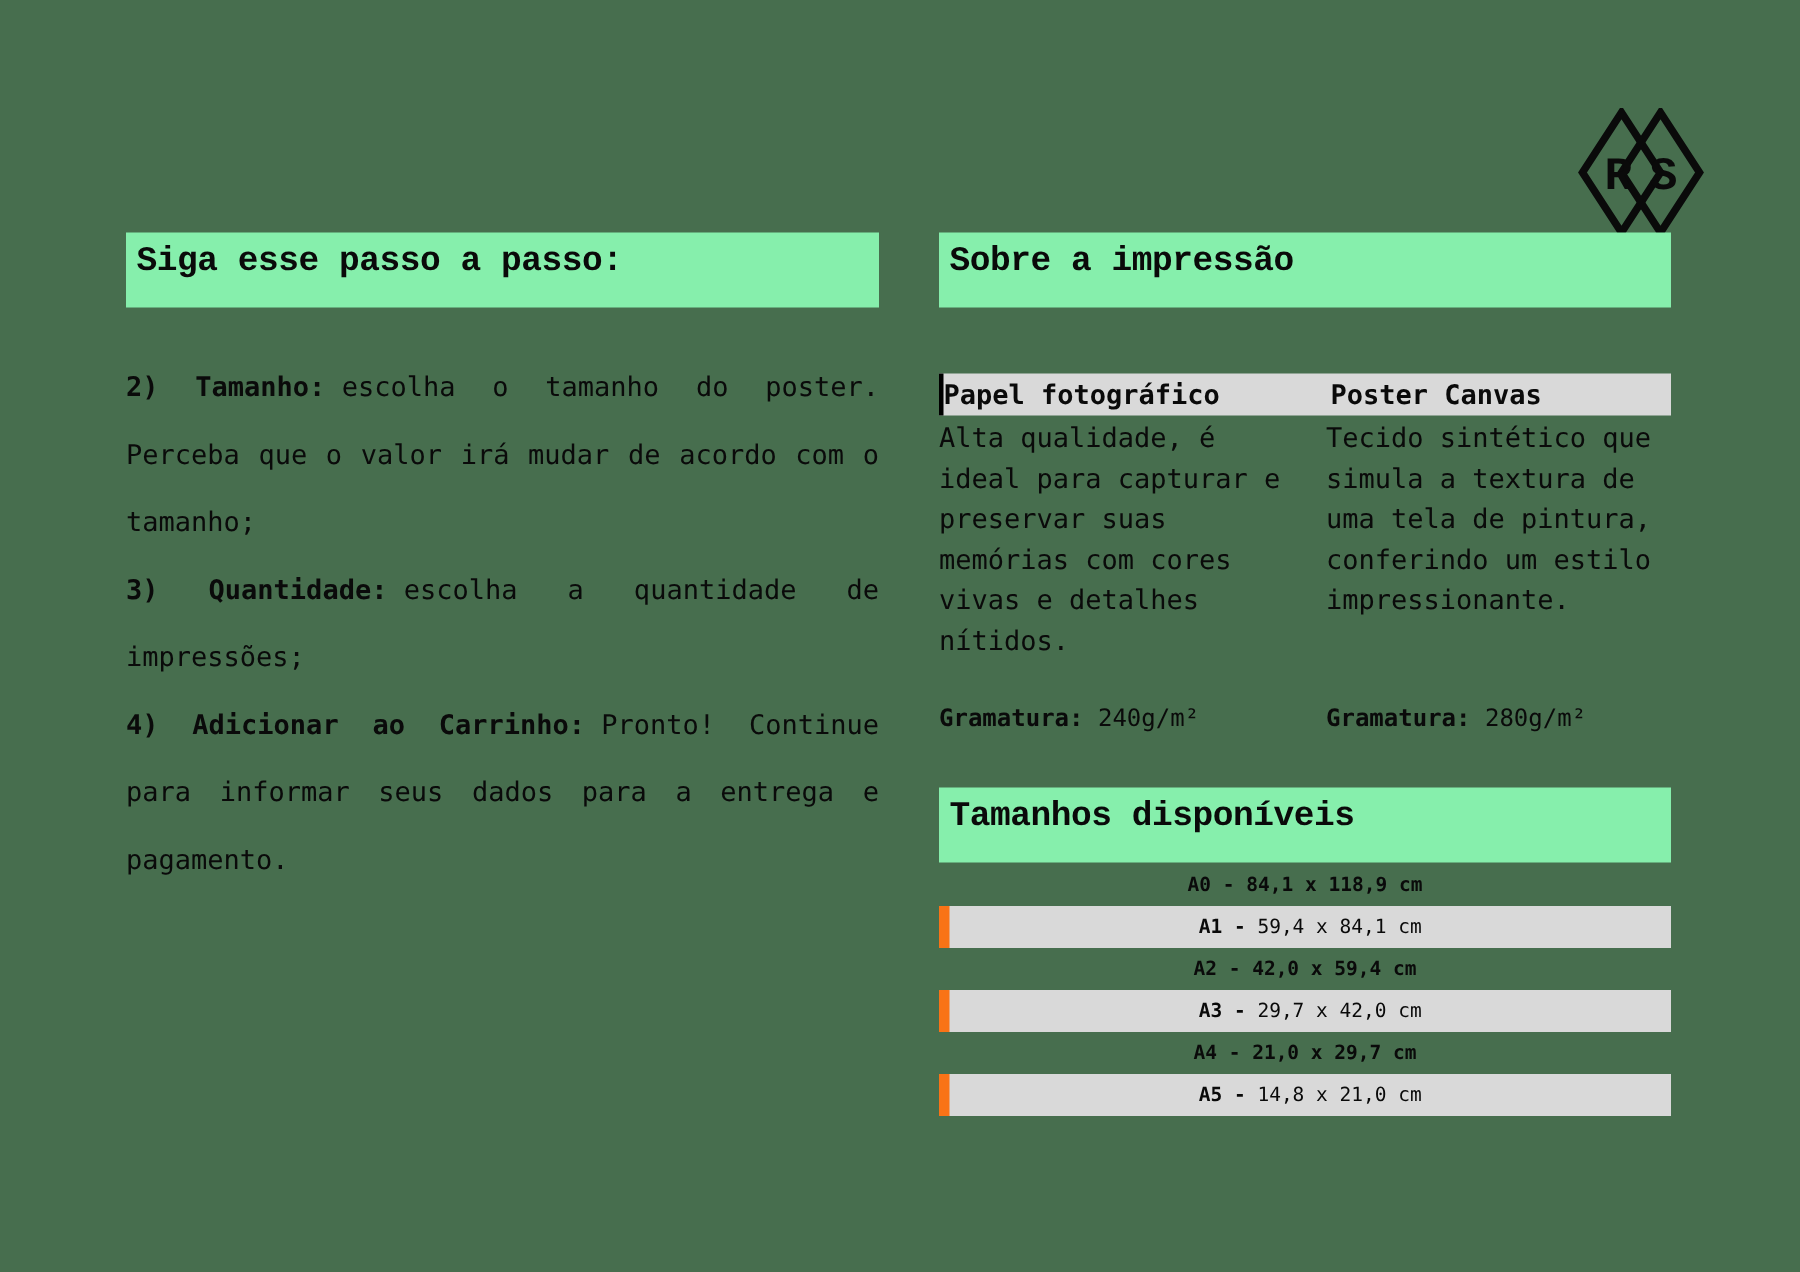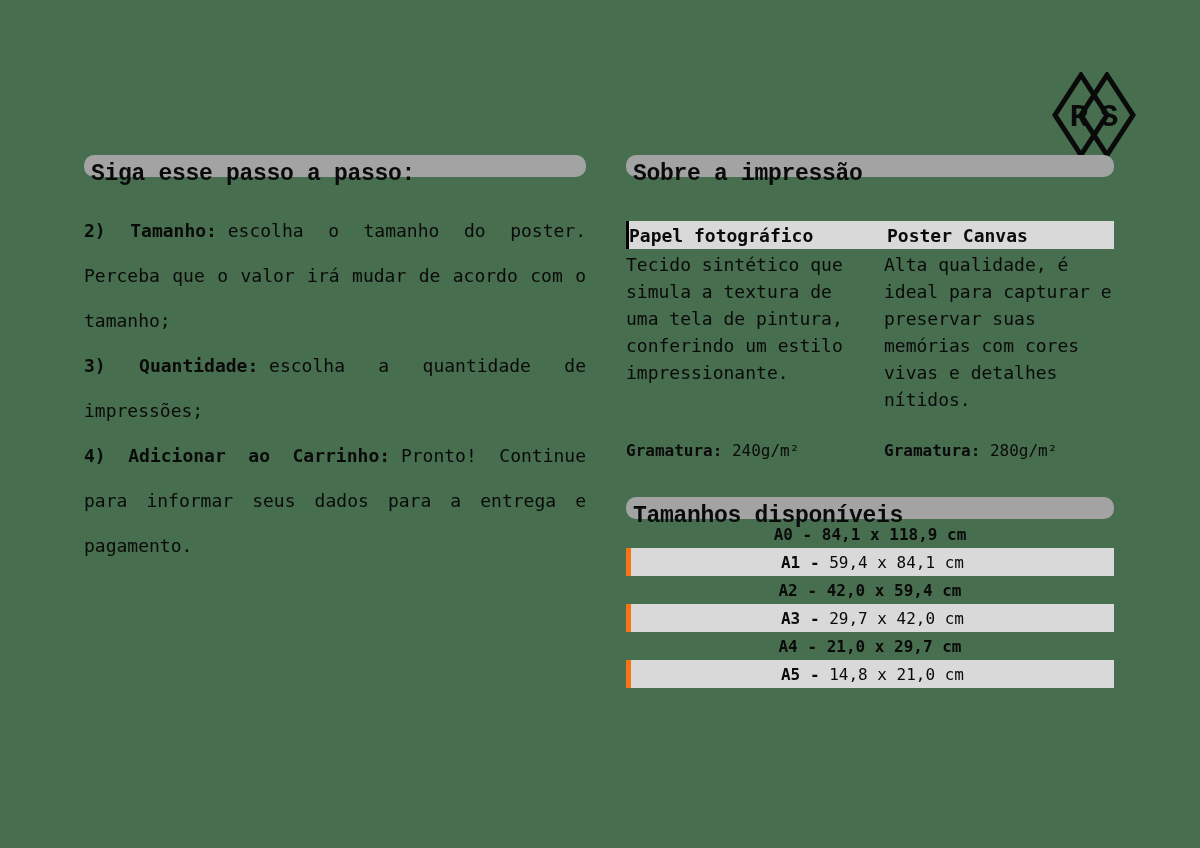--- a/index.html
+++ b/index.html
@@ -3,27 +3,26 @@
 <meta charset="utf-8">
 <style>
   html,body{margin:0;padding:0;}
   body{
     width:1200px;height:848px;position:relative;overflow:hidden;
     background:#476E4E;
     font-family:"DejaVu Sans Mono", monospace;
     color:#0a0a0a;
   }
   .bar{
-    background:#a3a3a3;
-    height:22px;line-height:38px;
+    background:#86efac;
+    height:50px;line-height:38px;
     font-family:"Liberation Mono", monospace;
     font-weight:700;font-size:23px;letter-spacing:-0.3px;
     padding-left:7px;box-sizing:border-box;
     white-space:nowrap;
-    border-radius:10px;
   }
   
   .left-col{position:absolute;left:84px;top:155px;width:502px;}
   .steps{margin-top:31px;}
   .steps p{
     margin:0;text-align:justify;
     font-size:18px;line-height:45px;
   }
   .step-label{font-weight:bold;margin-right:1ch;}
   
@@ -41,24 +40,24 @@
   }
   .gram-row{
     display:grid;grid-template-columns:230px 1fr;column-gap:28px;
     font-size:16px;line-height:27px;margin-top:24px;
   }
   .gram-label{font-weight:bold;margin-right:1ch;}
   .bar2{margin-top:33px;}
   .size-table{margin-top:1px;}
   .size-row{
     height:28px;display:flex;justify-content:center;align-items:center;
-    font-size:16px;box-sizing:border-box;
+    font-size:13px;box-sizing:border-box;
   }
   .size-row .size-label{font-weight:bold;margin-right:1ch;}
-  .size-row.gray{background:#D9D9D9;border-left:5px solid #f97316;}
+  .size-row.gray{background:#D9D9D9;border-left:7px solid #f97316;}
   .size-row.plain{font-weight:bold;}
   
   .logo{position:absolute;left:1052px;top:72px;width:84px;height:86px;}
 </style>
 </head>
 <body>
 
 <div class="logo">
   <svg width="84" height="86" viewBox="0 0 84 86">
     <polygon points="29,3 55,43 29,83 3,43" fill="none" stroke="#0a0a0a" stroke-width="5"></polygon>
@@ -85,22 +84,22 @@
 
 <div class="right-col">
   <div class="bar">Sobre a impressão</div>
 
   <div class="cmp-head">
     <span>Papel fotográfico</span>
     <span>Poster Canvas</span>
   </div>
 
   <div class="cmp-body">
+    <div>Alta qualidade, é ideal para capturar e preservar suas memórias com cores vivas e detalhes nítidos.</div>
     <div>Tecido sintético que simula a textura de uma tela de pintura, conferindo um estilo impressionante.</div>
-    <div>Alta qualidade, é ideal para capturar e preservar suas memórias com cores vivas e detalhes nítidos.</div>
   </div>
 
   <div class="gram-row">
     <div>
       <span class="gram-label">Gramatura:</span><span>240g/m²</span>
     </div>
     <div>
       <span class="gram-label">Gramatura:</span><span>280g/m²</span>
     </div>
   </div>

